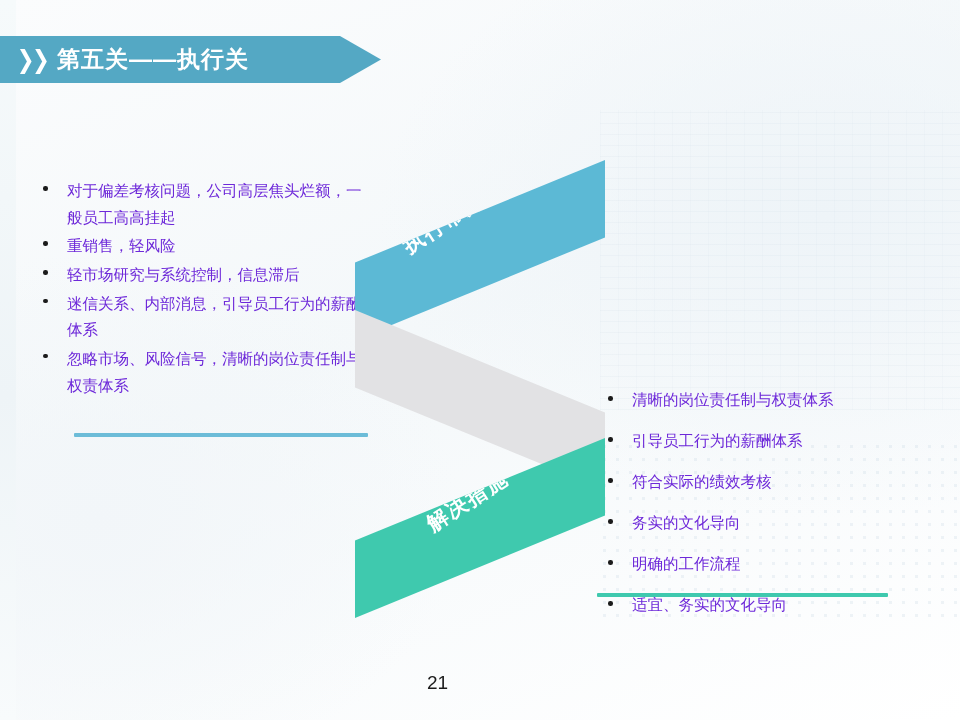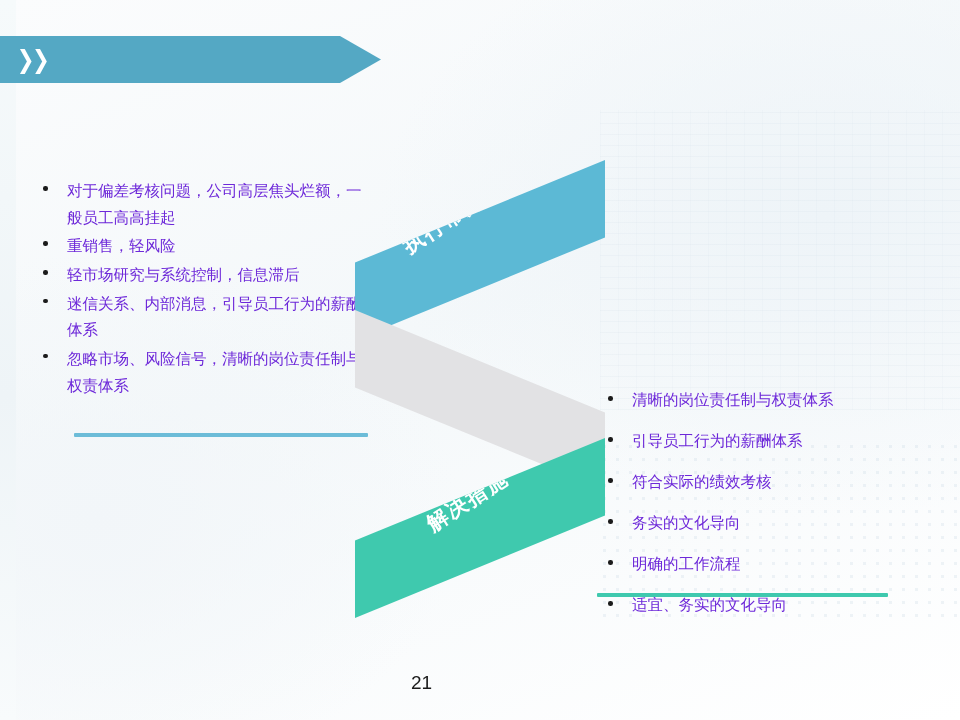--- a/index.html
+++ b/index.html
@@ -217,40 +217,41 @@
   #band-measures .label {
     left: 74px;
     top: 74px;
     transform: rotate(-33deg);
     transform-origin: left center;
   }
 
   
   .page-number {
     position: absolute;
-    left: 0;
+    left: 16px;
     top: 672px;
     width: 843px;
     text-align: center;
     font-size: 19px;
     color: #1b1b1b;
   }
 </style>
 </head>
 <body>
 
 <div class="slide" style="--banner-color: #54a8c4; --title-color: #1366b5; --band-blue: #5cb9d5; --band-gray: #e2e2e4; --band-green: #3fc9ae; --rule-blue: #6cbcd8; --rule-green: #3fc9ae;">
 
   <div class="bg-wash"></div>
   <div class="bg-stripe-left"></div>
   <div class="bg-texture"></div>
   <div class="bg-dots"></div>
 
   <div class="banner">
     <span class="banner-chevrons">❯❯</span>
+    <span class="banner-text">第五关——执行关</span>
   </div>
 
 
   <ul class="bullet-list" id="left-list">
     <li>对于偏差考核问题，公司高层焦头烂额，一般员工高高挂起</li>
     <li>重销售，轻风险</li>
     <li>轻市场研究与系统控制，信息滞后</li>
     <li>迷信关系、内部消息，引导员工行为的薪酬体系</li>
     <li>忽略市场、风险信号，清晰的岗位责任制与权责体系</li>
   </ul>

